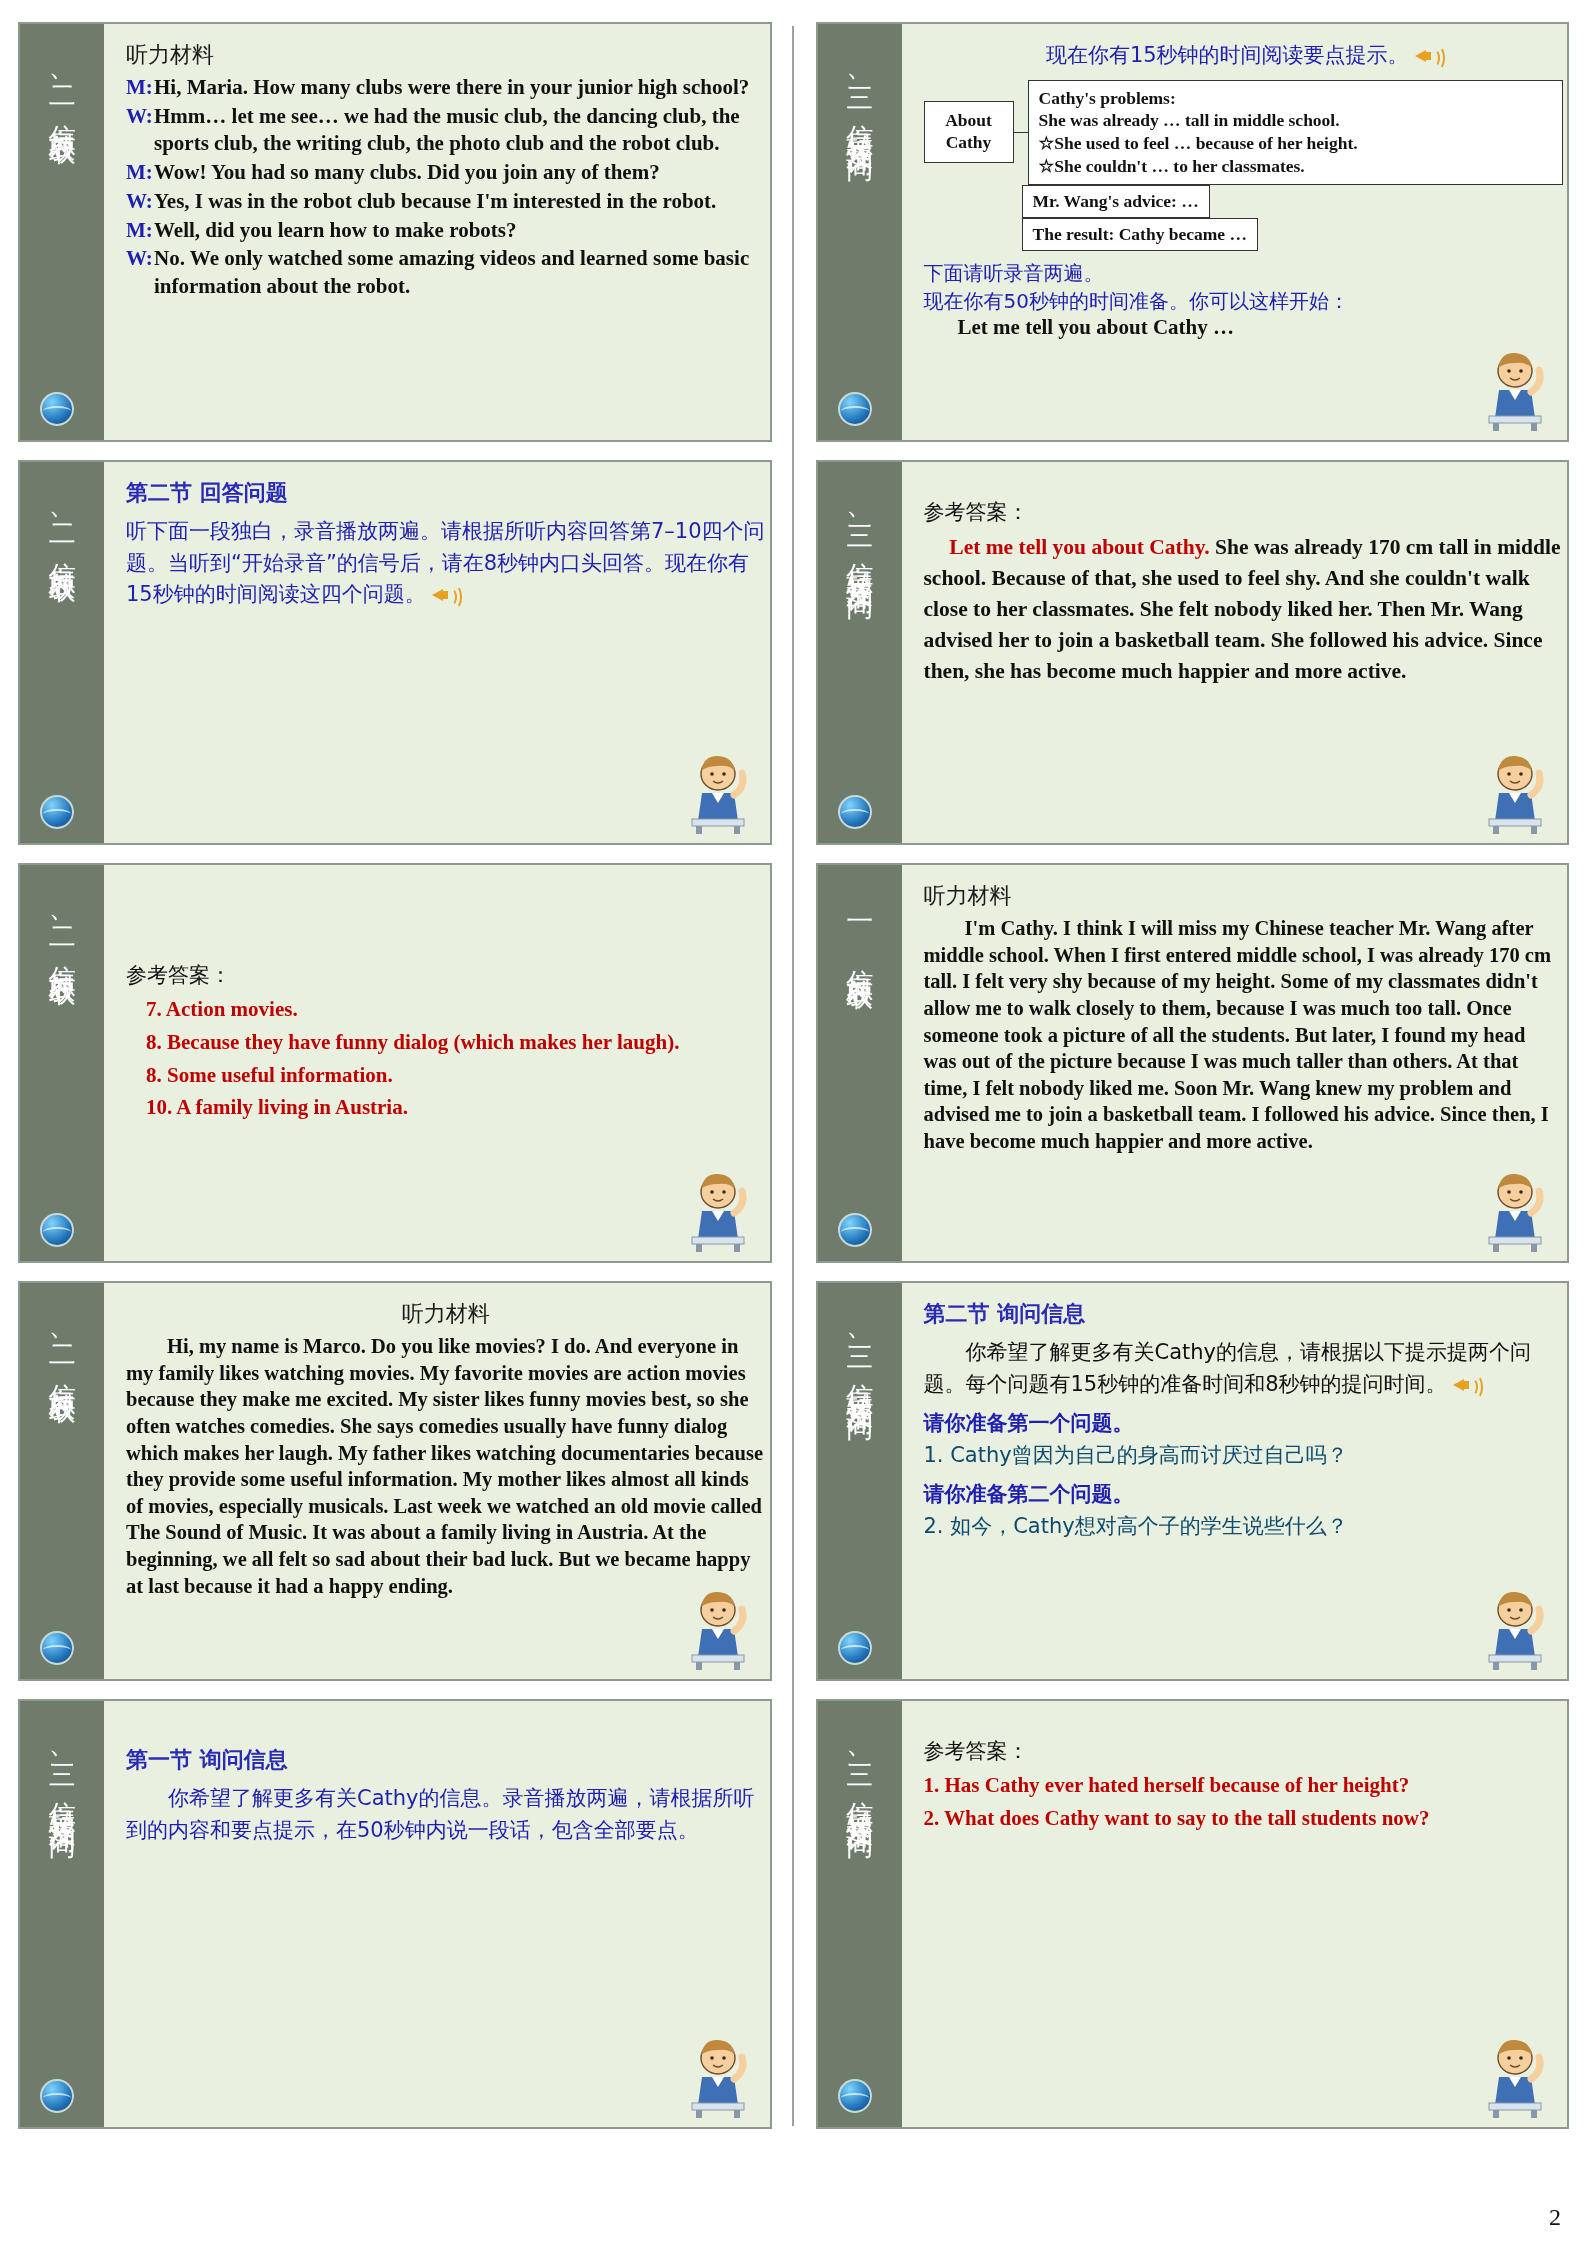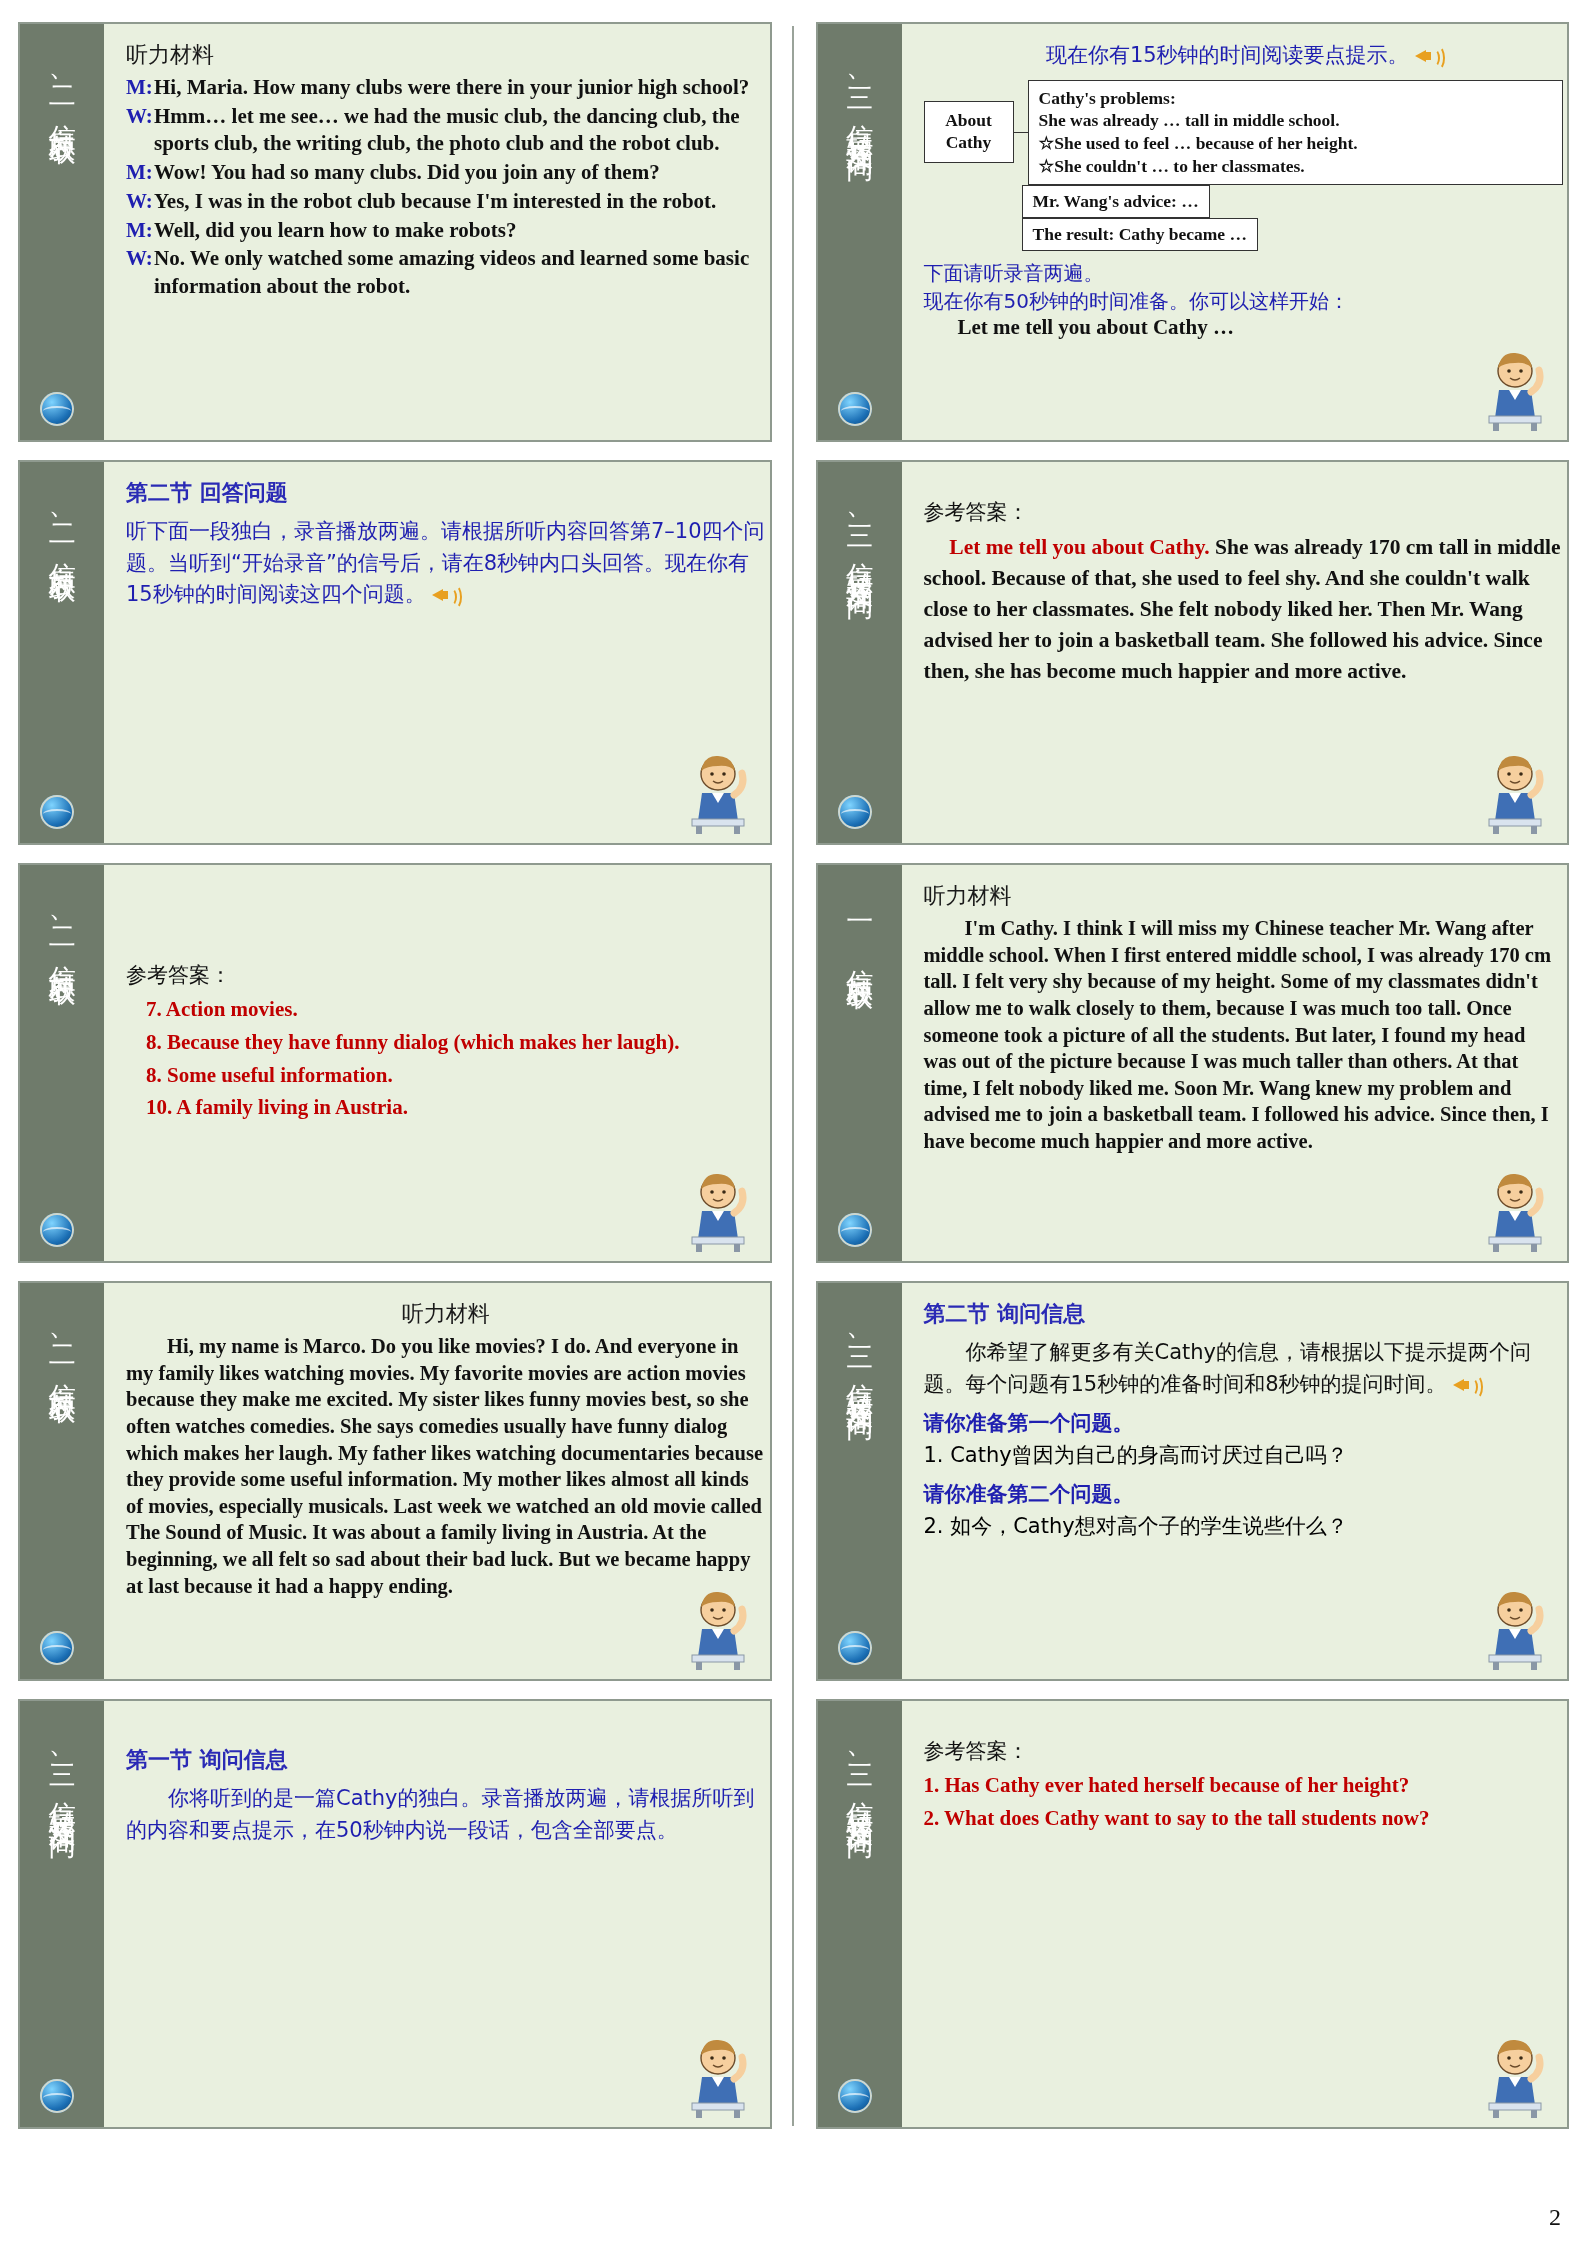--- a/index.html
+++ b/index.html
@@ -283,21 +283,21 @@
   .en-bold-blue {
     font-family: "Liberation Serif", serif;
     font-size: 21px;
     font-weight: bold;
     color: #111;
     margin-left: 34px;
   }
   .q-cn {
     font-family: "DejaVu Sans", sans-serif;
     font-size: 21px;
-    color: #000000;
+    color: #0c4a6e;
     line-height: 1.5;
   }
   .q-cn-blue {
     font-family: "DejaVu Sans", sans-serif;
     font-size: 21px;
     color: #1f1fb0;
     font-weight: bold;
     line-height: 1.5;
     margin-top: 8px;
   }
@@ -408,21 +408,21 @@
         </div>
       </div>
 
       <div class="slide s5">
         <div class="sidebar">
           <span class="sidebar-text">三、信息转述及询问</span>
           <span class="globe"></span>
         </div>
         <div class="body" style="padding-top:44px;">
           <div class="head-blue">第一节  询问信息</div>
-          <div class="para-cn" style="text-indent:2em;">你将听到的是一篇Cathy的独白。录音播放两遍，请根据所听到的内容和要点提示，在50秒钟内说一段话，包含全部要点。</div>
+          <div class="para-cn" style="text-indent:2em;">你希望了解更多有关Cathy的信息。录音播放两遍，请根据所听到的内容和要点提示，在50秒钟内说一段话，包含全部要点。</div>
           <svg class="boy">
               <use href="#boy-sym"></use>
             </svg>
         </div>
       </div>
 
     </div>
 
     <div class="divider"></div>
 

